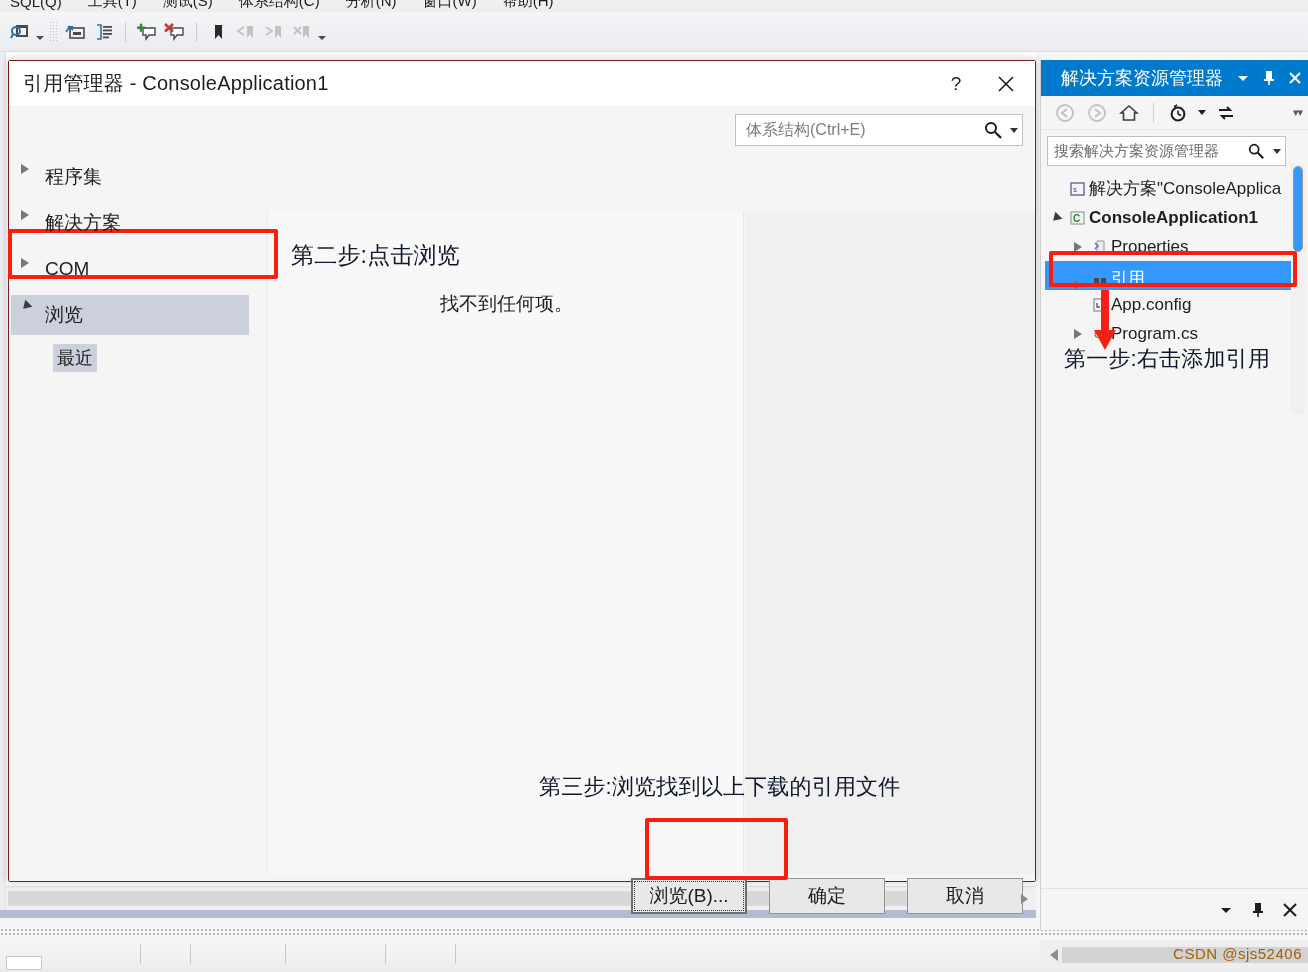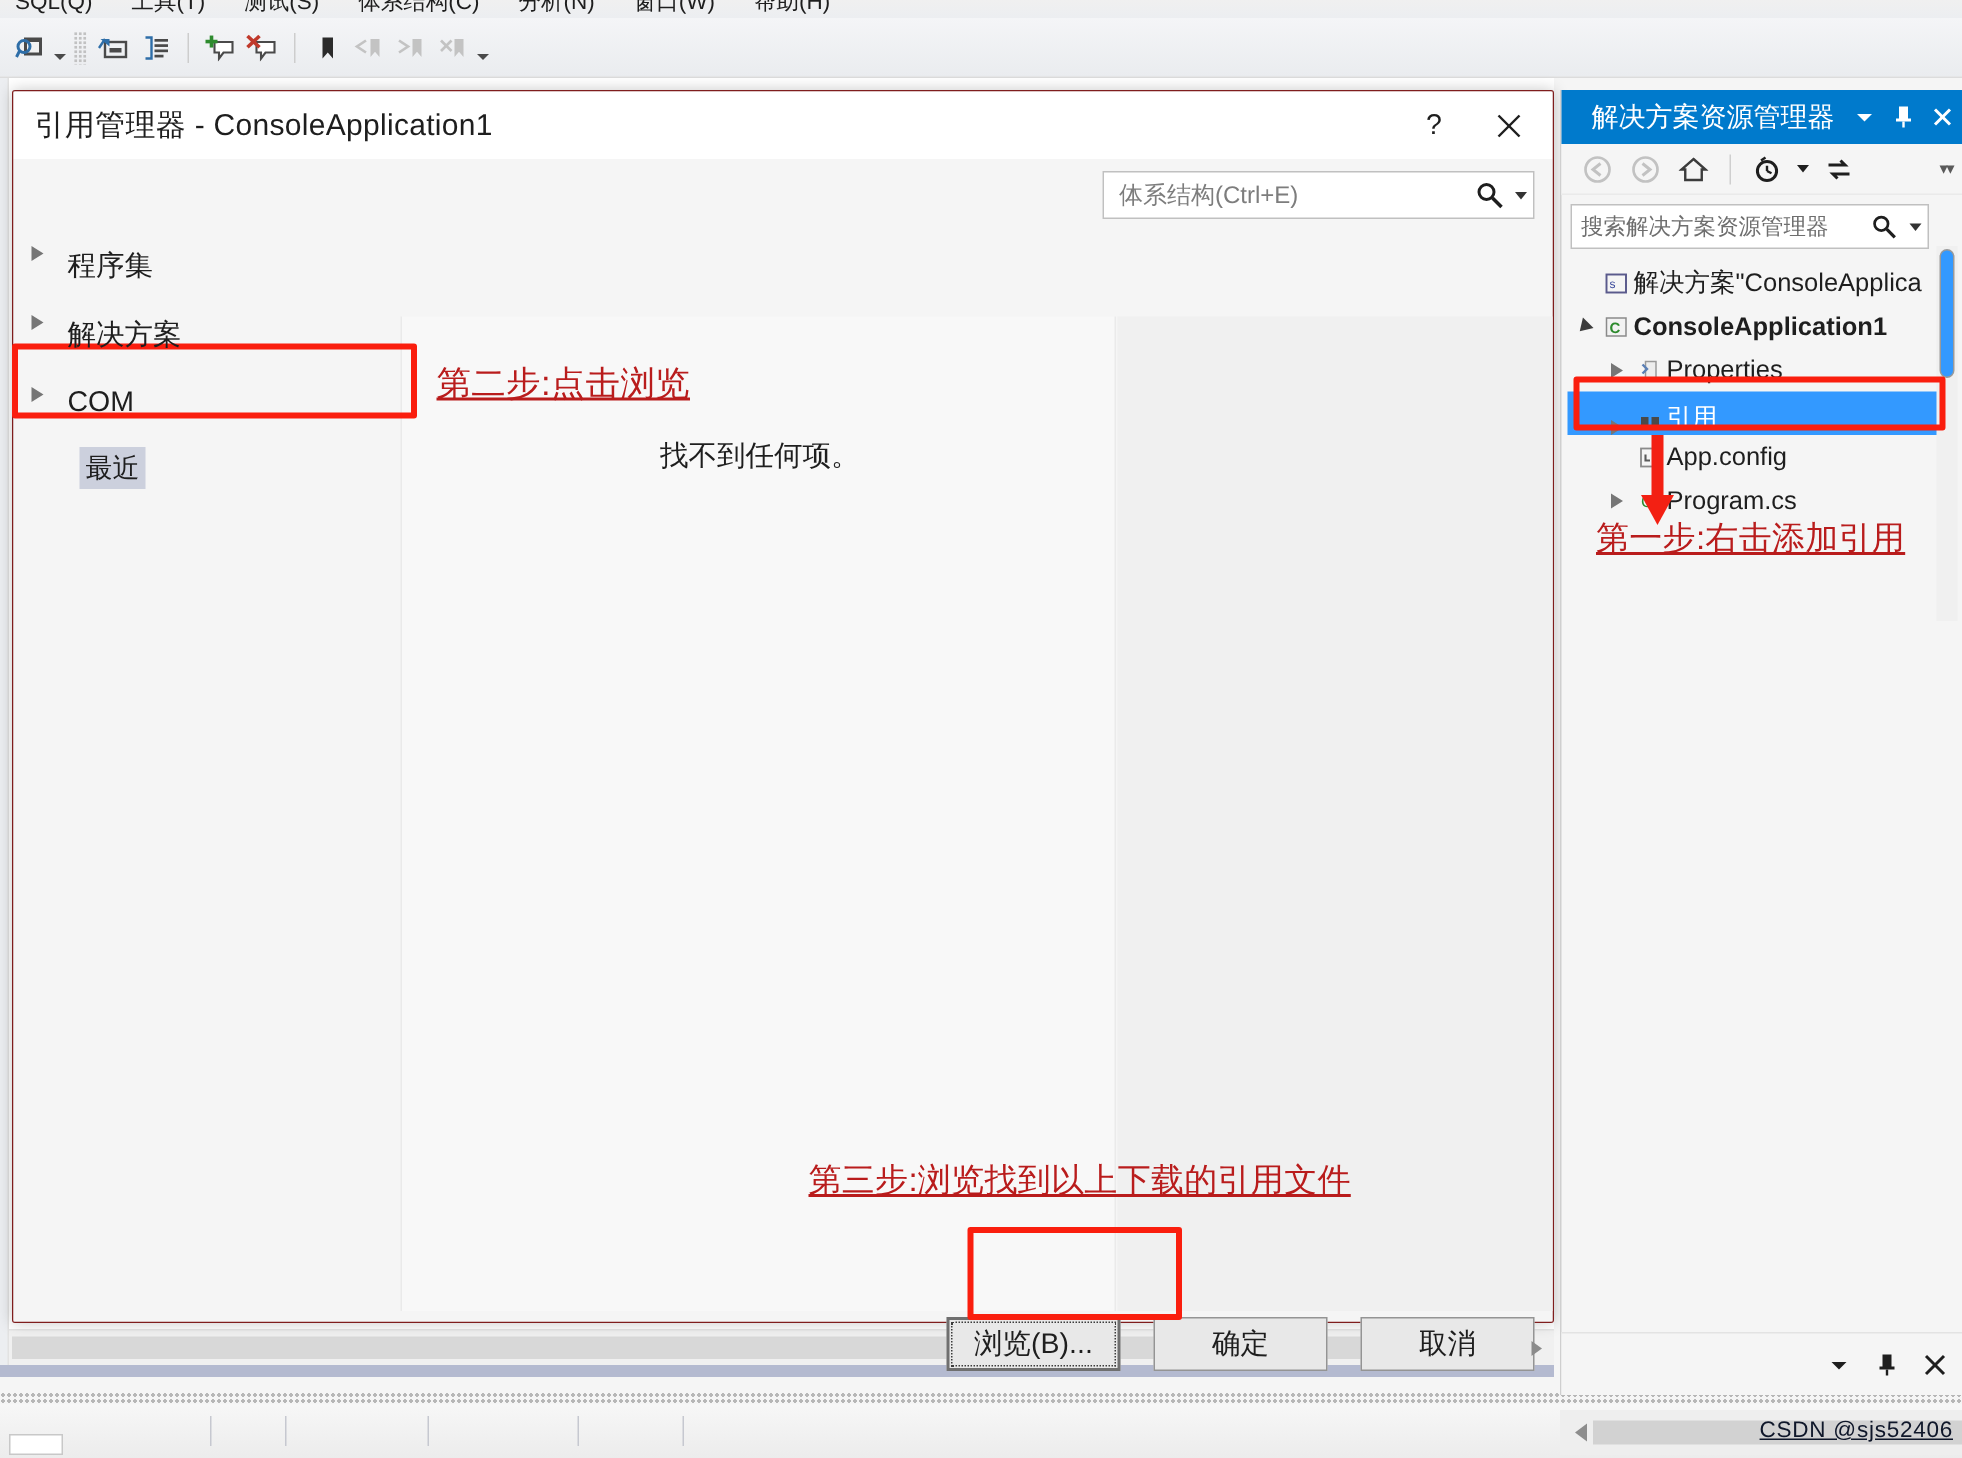--- a/index.html
+++ b/index.html
@@ -279,25 +279,24 @@
 
   .right-pane {
     position: absolute; left: 736px; top: 105px;
     width: 290px; height: 663px;
     background: #f0f0f0;
   }
 
   
   .anno {
     position: absolute;
-    color: #b91c1c;
+    color: #0f172a;
     font-size: 23px;
     white-space: nowrap;
     letter-spacing: .2px;
-    text-decoration: underline;
   }
   #anno-step2 { left: 291px; top: 240px; }
   #anno-step3 { left: 539px; top: 772px; font-size: 22px; }
   #anno-step1 { left: 1064px; top: 344px; font-size: 22px; }
 
   .red-box {
     position: absolute;
     border: 4px solid #fa1e0e;
     border-radius: 2px;
     pointer-events: none;
@@ -469,23 +468,22 @@
     border-right: 8px solid #8d8d8d;
   }
   .wm-track {
     margin-left: 4px;
     flex: 1; height: 16px;
     background: #d2d2d2;
     position: relative;
   }
   .watermark {
     position: absolute; right: 6px; top: 945px;
-    font-size: 15px; color: #0f172a;
+    font-size: 15px; color: #a16207;
     letter-spacing: .5px;
-    text-decoration: underline;
   }
 </style>
 </head>
 <body>
 
 <div id="root">
 
   <div class="ide-bg"></div>
 
   <div class="menubar">
@@ -639,20 +637,29 @@
           </div>
         </div>
         <div class="cat-row">
           <div class="cat-content">
             <span class="tri">
                 <span class="tri-closed"></span>
               </span>
             <span>COM</span>
           </div>
         </div>
+        <div class="cat-row selected">
+          <div class="cat-label-bg"></div>
+          <div class="cat-content">
+            <span class="tri">
+                <span class="tri-open"></span>
+              </span>
+            <span>浏览</span>
+          </div>
+        </div>
         <div class="cat-sub">
           <span class="chip">最近</span>
         </div>
       </div>
 
       <div class="list-pane">
         <div class="empty-msg">找不到任何项。</div>
       </div>
       <div class="right-pane"></div>
 

